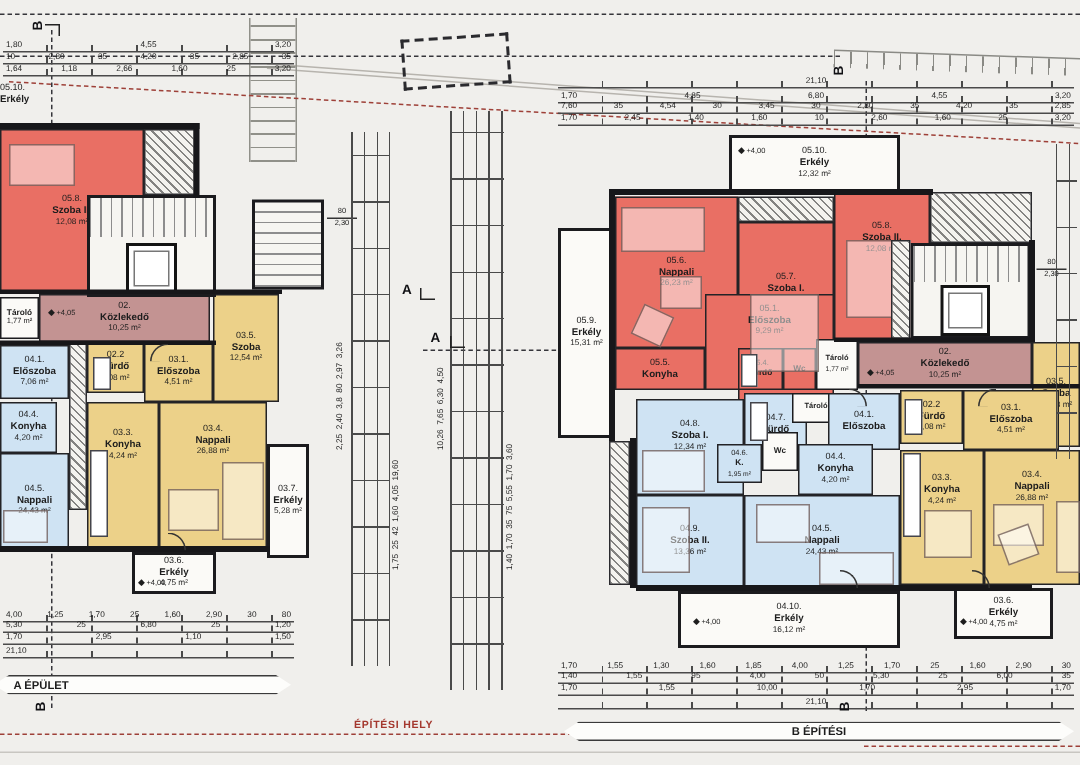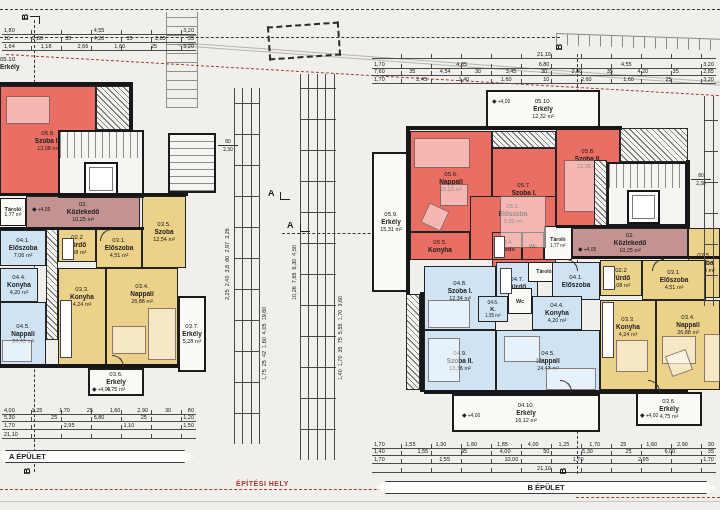--- a/index.html
+++ b/index.html
@@ -629,19 +629,19 @@
   <div class="vtext" style="left:291px;top:110px;height:190px;">10,26  7,65  6,30  4,50</div>
   <div class="vtext" style="left:337px;top:160px;height:220px;">1,40  1,70  35  75  5,55  1,70  3,60</div>
 
   <div class="dim-col" style="left:704px;top:96px;width:14px;height:210px;"></div>
 
 
   <div class="band" style="left:-10px;top:450px;width:210px;height:13px;">
     <span>A ÉPÜLET</span>
   </div>
   <div class="band center" style="left:370px;top:481px;width:352px;height:13px;">
-    <span>B ÉPÜLET</span>
+    <span>B ÉPÍTÉSI</span>
   </div>
   <div class="dash-red" style="left:0;top:489px;width:576px;"></div>
   <div class="dash-red" style="left:576px;top:497px;width:144px;"></div>
   <div class="redlbl" style="left:236px;top:480px;">ÉPÍTÉSI HELY</div>
 
 </div>
 
 </body></html>

